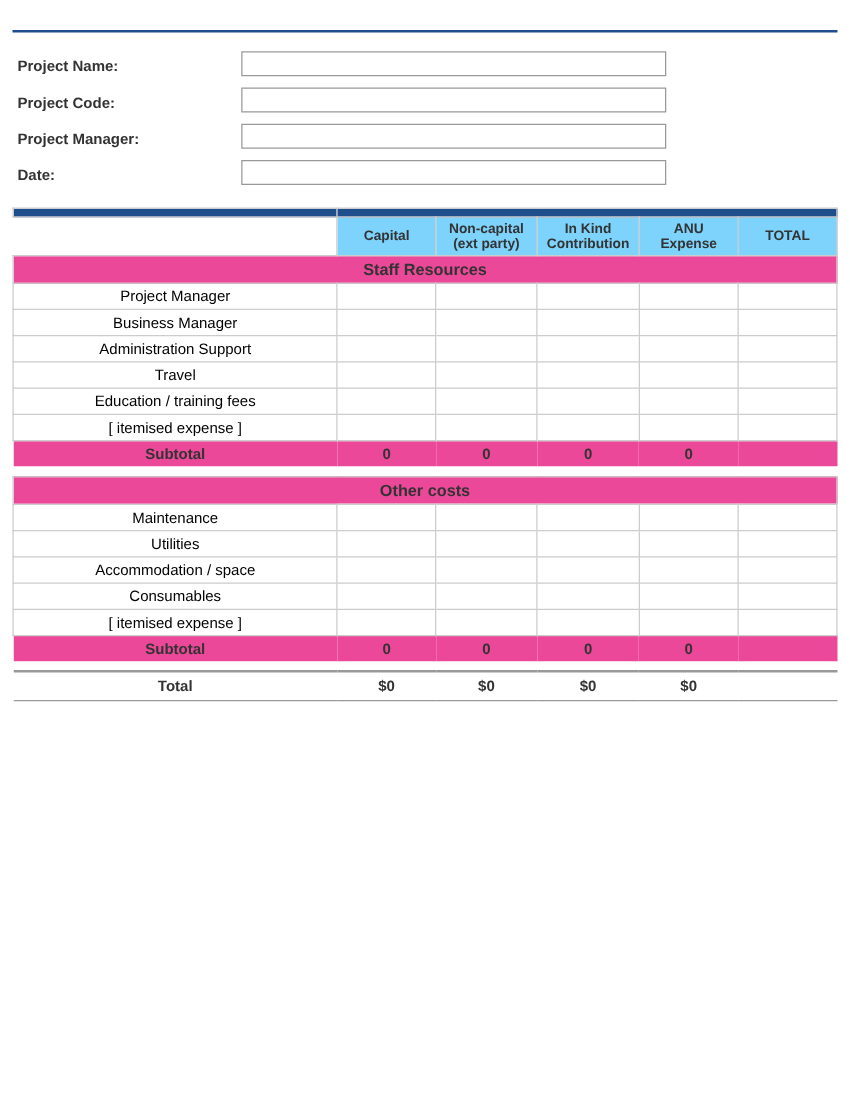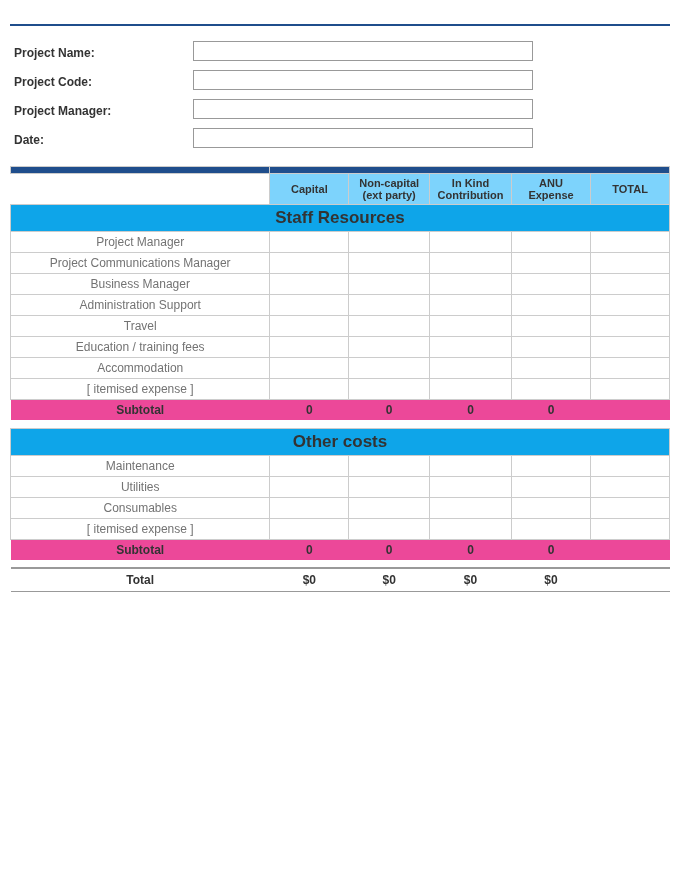--- a/index.html
+++ b/index.html
@@ -75,29 +75,29 @@
 
     .header-sub {
       background-color: #7dd3fc;
       font-weight: bold;
       font-size: 11px;
       text-align: center;
     }
 
     .section-title {
       font-weight: bold;
-      font-size: 17px;
+      font-size: 13px;
       padding: 8px 4px 4px 4px;
       border: none;
       text-align: left;
-      background: #0ea5e9;
+      background: #ec4899;
     }
 
     .row-label {
-      color: #737373;
+      color: #000000;
       text-align: left;
       padding-left: 20px;
       border-top: none;
       border-bottom: none;
       border-left: none;
       border-right: 1px solid #ccc;
     }
 
     .data-cell {
       border: 1px solid #ccc;
@@ -199,28 +199,20 @@
       </tr>
       <tr>
         <td class="row-label">Project Manager</td>
         <td class="data-cell"></td>
         <td class="data-cell"></td>
         <td class="data-cell"></td>
         <td class="data-cell"></td>
         <td class="data-cell"></td>
       </tr>
       <tr>
-        <td class="row-label">Project Communications Manager</td>
-        <td class="data-cell"></td>
-        <td class="data-cell"></td>
-        <td class="data-cell"></td>
-        <td class="data-cell"></td>
-        <td class="data-cell"></td>
-      </tr>
-      <tr>
         <td class="row-label">Business Manager</td>
         <td class="data-cell"></td>
         <td class="data-cell"></td>
         <td class="data-cell"></td>
         <td class="data-cell"></td>
         <td class="data-cell"></td>
       </tr>
       <tr>
         <td class="row-label">Administration Support</td>
         <td class="data-cell"></td>
@@ -232,28 +224,20 @@
       <tr>
         <td class="row-label">Travel</td>
         <td class="data-cell"></td>
         <td class="data-cell"></td>
         <td class="data-cell"></td>
         <td class="data-cell"></td>
         <td class="data-cell"></td>
       </tr>
       <tr>
         <td class="row-label">Education / training fees</td>
-        <td class="data-cell"></td>
-        <td class="data-cell"></td>
-        <td class="data-cell"></td>
-        <td class="data-cell"></td>
-        <td class="data-cell"></td>
-      </tr>
-      <tr>
-        <td class="row-label">Accommodation</td>
         <td class="data-cell"></td>
         <td class="data-cell"></td>
         <td class="data-cell"></td>
         <td class="data-cell"></td>
         <td class="data-cell"></td>
       </tr>
       <tr>
         <td class="row-label">[ itemised expense ]</td>
         <td class="data-cell"></td>
         <td class="data-cell"></td>
@@ -278,20 +262,28 @@
       <tr>
         <td class="row-label">Maintenance</td>
         <td class="data-cell"></td>
         <td class="data-cell"></td>
         <td class="data-cell"></td>
         <td class="data-cell"></td>
         <td class="data-cell"></td>
       </tr>
       <tr>
         <td class="row-label">Utilities</td>
+        <td class="data-cell"></td>
+        <td class="data-cell"></td>
+        <td class="data-cell"></td>
+        <td class="data-cell"></td>
+        <td class="data-cell"></td>
+      </tr>
+      <tr>
+        <td class="row-label">Accommodation / space</td>
         <td class="data-cell"></td>
         <td class="data-cell"></td>
         <td class="data-cell"></td>
         <td class="data-cell"></td>
         <td class="data-cell"></td>
       </tr>
       <tr>
         <td class="row-label">Consumables</td>
         <td class="data-cell"></td>
         <td class="data-cell"></td>

